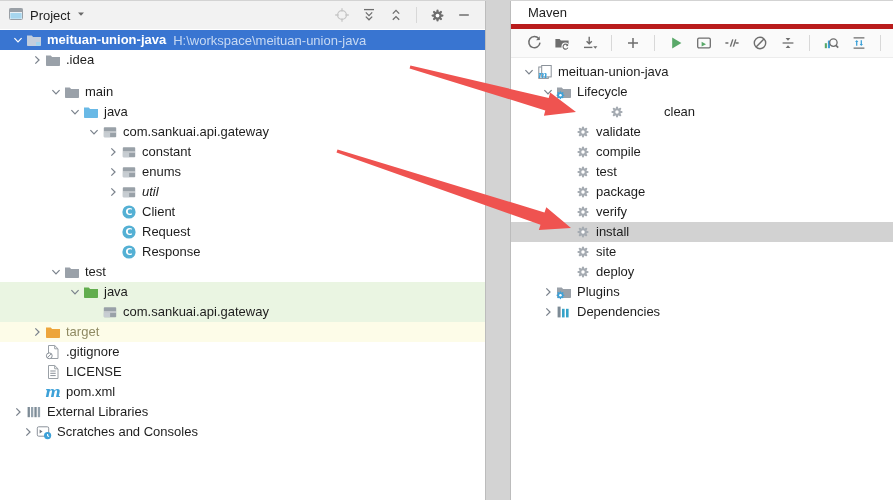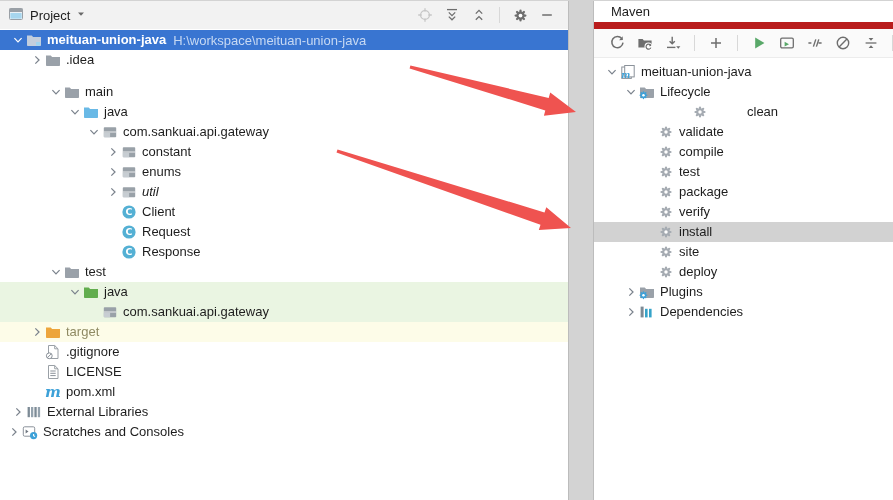--- a/index.html
+++ b/index.html
@@ -4,27 +4,27 @@
 <style>
   * { box-sizing: border-box; }
   html,body { margin:0; padding:0; }
   body {
     width:893px; height:500px; overflow:hidden; background:#fff;
     font-family:"Liberation Sans", sans-serif; font-size:13px; color:#1d1d1d;
     position:relative;
   }
   .app { display:flex; width:893px; height:500px; border-top:1px solid #d3d3d3; }
   .panel { background:#fff; position:relative; overflow:hidden; }
-  .panel.left  { width:568px; }
+  .panel.left  { width:485px; }
   .panel.right { flex:1; }
   .divider { width:26px; background:#d3d3d3; border-left:1px solid #bcbcbc; border-right:1px solid #bcbcbc; }
 
   .phead { height:28px; display:flex; align-items:center; padding:0 8px; }
   .panel.left .phead { background:#f2f2f2; }
-  .panel.right .phead { border-bottom:7px solid #b91c1c; padding-left:17px; background:#fff; }
+  .panel.right .phead { border-bottom:5px solid #b91c1c; padding-left:17px; background:#fff; }
   .htitle { margin:0 4px 0 6px; color:#1d1d1d; }
   .spacer { flex:1; }
   .htools { display:flex; align-items:center; gap:5px; padding-right:2px; }
 
   .tbtn { width:22px; height:22px; display:flex; align-items:center; justify-content:center; border-radius:3px; cursor:pointer; flex:none; }
   .sep  { width:1px; height:16px; background:#d8d8d8; margin:0 4px; flex:none; }
   .mtoolbar { height:29px; display:flex; align-items:center; gap:6px; padding:0 0 0 12px; background:#fafafa; border-bottom:1px solid #ececec; }
 
   .tree { padding-top:1px; }
   .row { height:20px; display:flex; align-items:center; white-space:nowrap; cursor:default; }
@@ -338,21 +338,21 @@
           <span class="ticon">
             <svg width="16" height="16" viewBox="0 0 16 16" xmlns="http://www.w3.org/2000/svg">
               <rect x="1.6" y="3" width="2.3" height="10.2" fill="#7c8a95"></rect>
               <rect x="5" y="3" width="2.3" height="10.2" fill="#94a2ad"></rect>
               <rect x="8.4" y="3" width="2.3" height="10.2" fill="#7c8a95"></rect>
               <rect x="11.8" y="3" width="2.3" height="10.2" fill="#94a2ad"></rect>
             </svg>
           </span>
           <span class="lbl">External Libraries</span>
         </div>
-        <div class="row" style="padding-left: 6px;">
+        <div class="row" style="padding-left: 20px;">
           <span class="chev">
             <svg width="14" height="14" viewBox="0 0 16 16" xmlns="http://www.w3.org/2000/svg">
               <path d="M6.1 3.9l4.2 4.1-4.2 4.1" fill="none" stroke="#7a828c" stroke-width="1.4"></path>
             </svg>
           </span>
           <span class="ticon">
             <svg width="16" height="16" viewBox="0 0 16 16" xmlns="http://www.w3.org/2000/svg">
               <rect x="1.3" y="2.8" width="11.4" height="9.4" rx="1.4" fill="#fff" stroke="#8b929a"></rect>
               <path d="M3.6 5.6l2.9 2-2.9 2z" fill="#6f7780"></path>
               <circle cx="11.6" cy="11.6" r="3.6" fill="#3da1d8"></circle>

